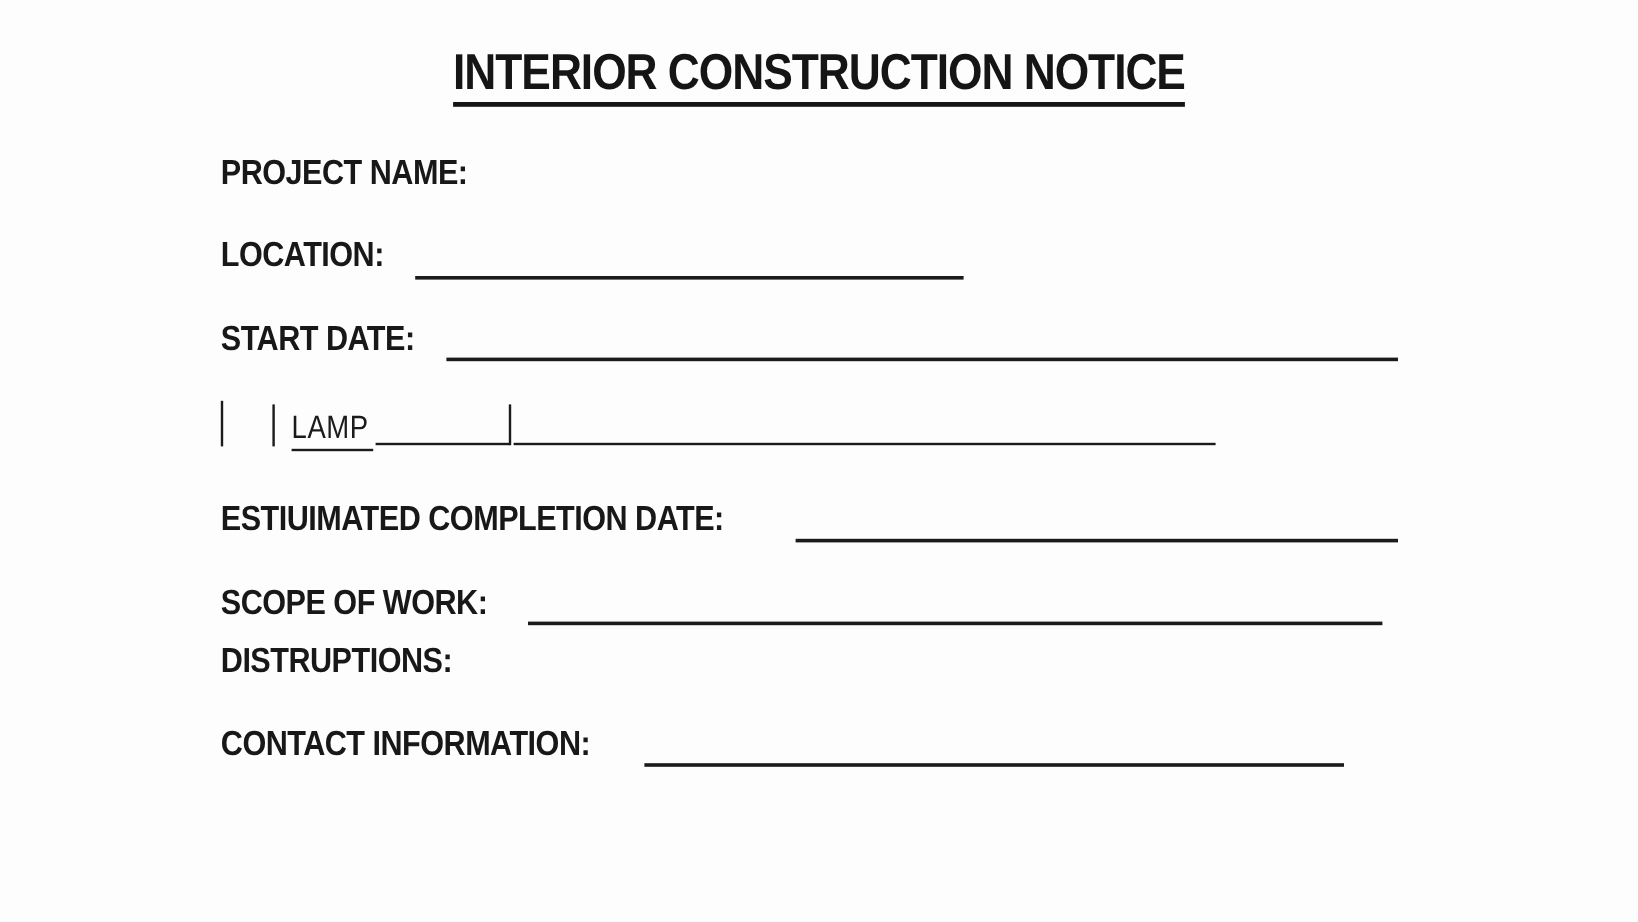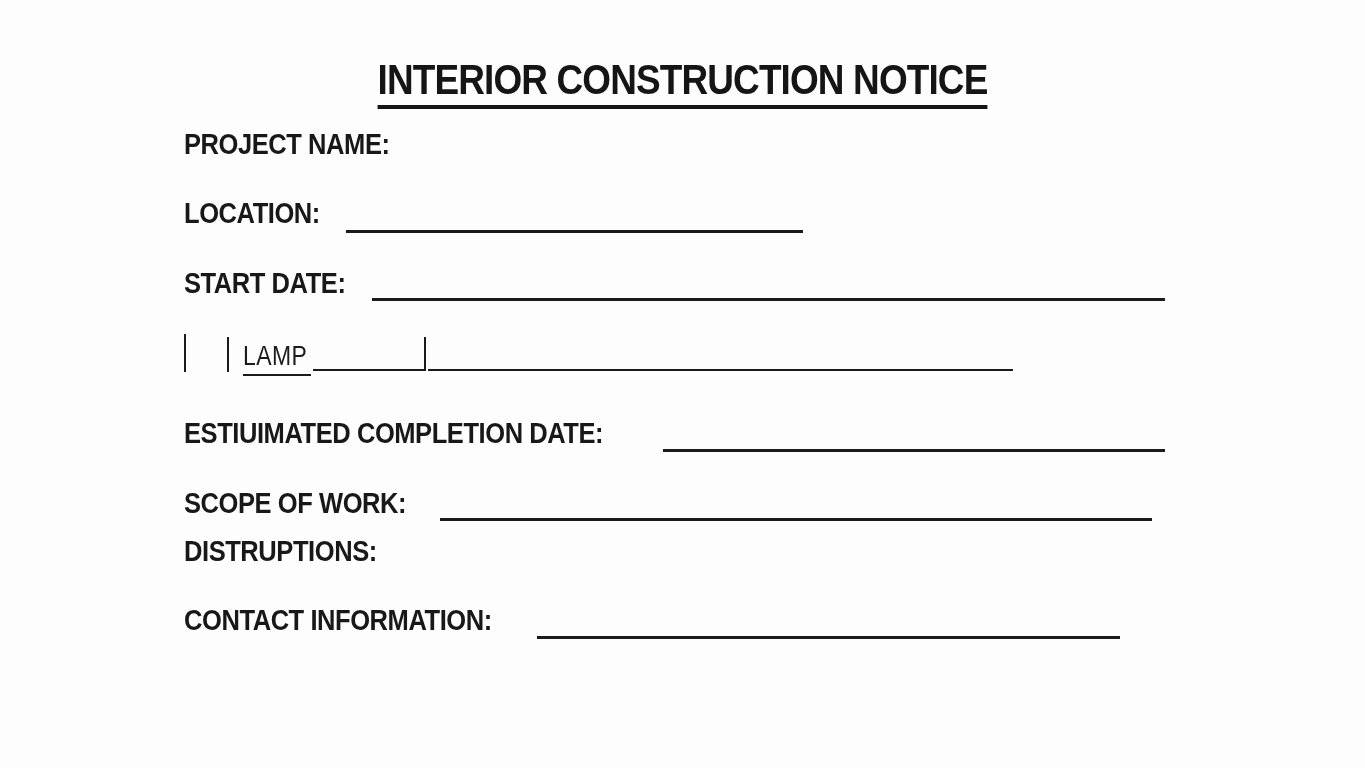--- a/index.html
+++ b/index.html
@@ -10,21 +10,21 @@
     position: relative;
     width: 1365px;
     height: 768px;
     background: #fdfdfd;
     font-family: "Liberation Sans", sans-serif;
     color: #161616;
   }
 
   .title-wrap {
     position: absolute;
-    top: 56px;
+    top: 36px;
     left: 0;
     width: 100%;
     display: flex;
     justify-content: center;
   }
   .doc-title {
     display: inline-block;
     font-size: 42px;
     font-weight: 700;
     letter-spacing: -1px;

